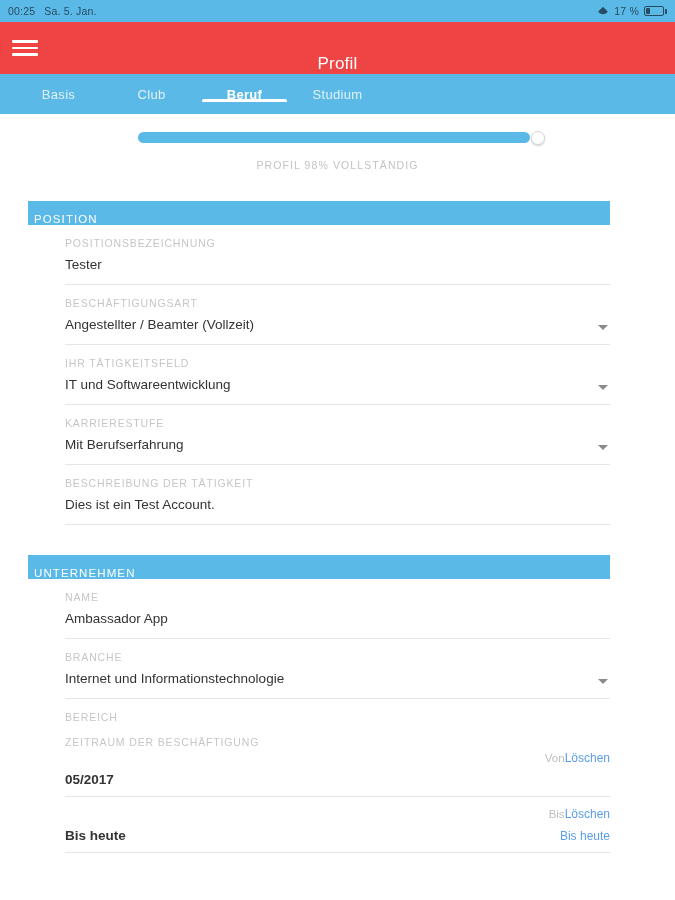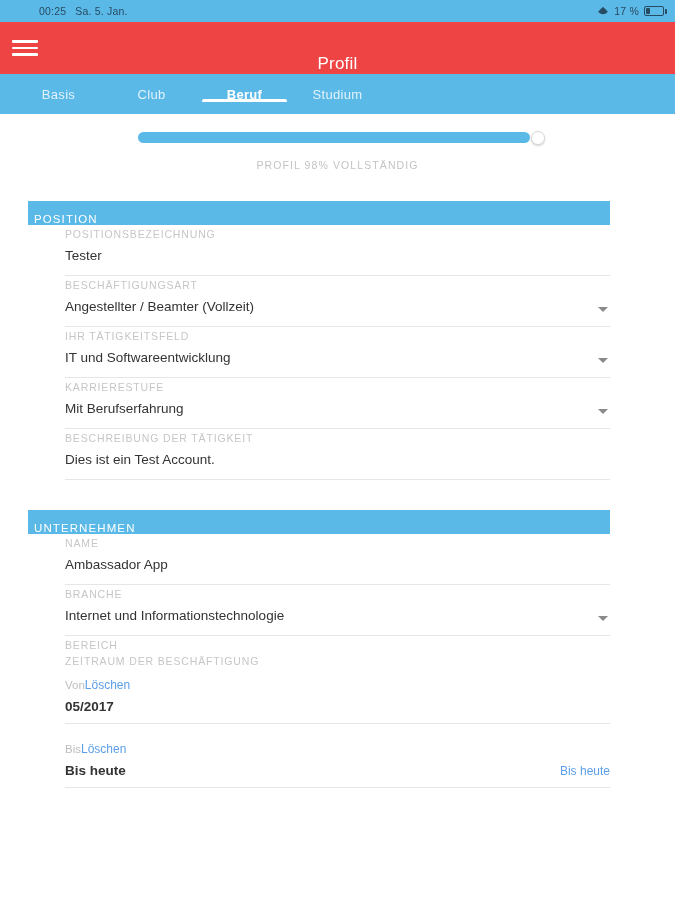--- a/index.html
+++ b/index.html
@@ -10,21 +10,21 @@
     overflow:hidden;
   }
   .screen { position:relative; width:675px; height:900px; background:#fff; }
 
   
   .statusbar {
     height:22px; background:#5BB9E8; color:#2f4f63;
     display:flex; align-items:center; justify-content:space-between;
     padding:0 8px; font-size:10.5px; letter-spacing:.2px;
   }
-  .sb-left { display:flex; align-items:center; gap:9px; color:#274b61;margin-left:31px; }
+  .sb-left { display:flex; align-items:center; gap:9px; color:#274b61; }
   .sb-right { display:flex; align-items:center; gap:5px; color:#274b61; }
   .wifi-ico { display:inline-block; width:12px; height:10px; position:relative; }
   .wifi-ico i {
     position:absolute; left:50%; top:50%; transform:translate(-50%,-40%) rotate(45deg);
     width:7px; height:7px; background:#274b61;
     border-radius:1px 1px 6px 1px;
   }
   .batt { display:flex; align-items:center; }
   .batt-body {
     width:20px; height:10px; border:1.3px solid #274b61; border-radius:2px;
@@ -92,41 +92,41 @@
 
   
   .section-header {
     margin:30px 65px 0 28px; background:#5BB9E8; color:#ffffff;
     font-size:11.5px; letter-spacing:1.1px; font-weight:400;
     padding:18px 6px 6px 6px; height:22px;
     display:flex; align-items:center;
   }
   .section-body { margin:0 65px; }
 
-  .field { position:relative; padding-top:2px; }
+  .field { position:relative; padding-top:11px; }
   .field.with-rule { border-bottom:1px solid #e6e6e6; padding-bottom:9px; }
   .field-label {
     color:#c6c6c6; font-size:10.5px; letter-spacing:.85px;
     line-height:14px; text-transform:uppercase;
   }
   .field-value {
     color:#333333; font-size:13.5px; line-height:20px;
     padding-top:5px; word-break:break-word;
   }
   .field.select .field-value { padding-right:26px; }
   .caret {
     position:absolute; right:2px; bottom:14px;
     width:0; height:0; border-left:5px solid transparent;
     border-right:5px solid transparent; border-top:5px solid #8a8a8a;
   }
 
   
   .date-label-row {
-    display:flex; align-items:baseline; justify-content:flex-start;
-    margin-top:10px;
+    display:flex; align-items:baseline; justify-content:flex-end;
+    margin-top:2px;
   }
   .date-sublabel { color:#bdbdbd; font-size:11.5px; }
   .link-action { color:#5b9fe8; font-size:12px; cursor:pointer; }
   .date-value-row {
     display:flex; align-items:baseline; justify-content:space-between;
     padding-top:7px; padding-bottom:9px; border-bottom:1px solid #e6e6e6;
   }
   .date-value { color:#333333; font-size:13.5px; font-weight:700; }
   .spacer-8 { height:8px; }
 </style>

